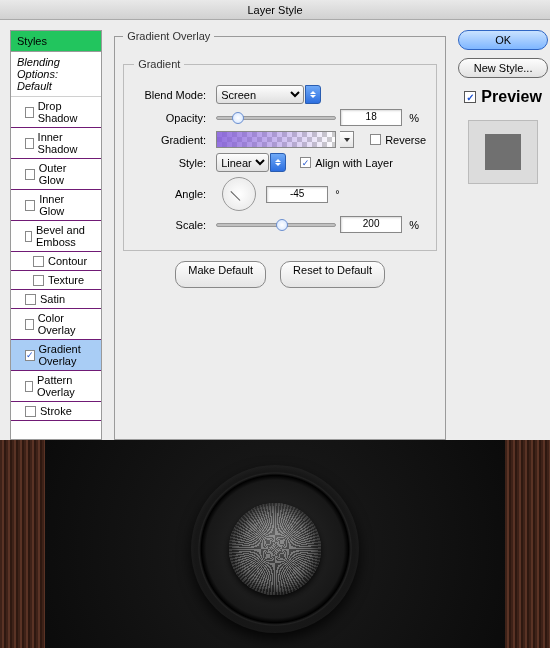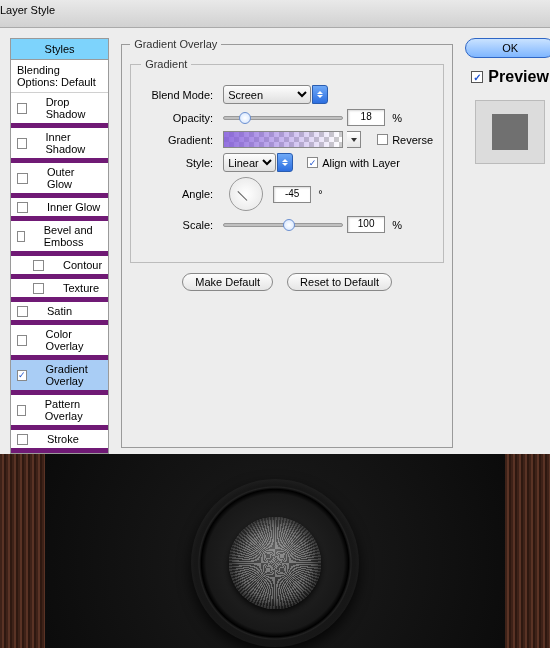--- a/index.html
+++ b/index.html
@@ -1,55 +1,55 @@
 <!DOCTYPE html>
 <html><head>
 <meta charset="utf-8">
 <style>
   * { box-sizing: border-box; margin: 0; padding: 0; font-family: "Lucida Grande", Arial, sans-serif; font-size: 11px; }
   body { width: 550px; background: #ededed; }
   
-  .titlebar { height: 28px; background: linear-gradient(#e9e9e9,#d1d1d1); text-align: left; line-height: 20px; border-bottom:1px solid #aaa; color:#000; }
+  .titlebar { height: 20px; background: linear-gradient(#e9e9e9,#d1d1d1); text-align: center; line-height: 20px; border-bottom:1px solid #aaa; color:#000; }
   
   .dlg { display:flex; padding: 10px 10px 0 10px; background:#ededed; }
   
   
   .styles-box { width: 138px; border:1px solid #9a9a9a; background:#fff; margin-right:12px; }
-  .styles-hdr { padding:4px 6px; border-bottom:1px solid #9a9a9a; background:#7dd3fc;text-align:center;}
-  .blend-hdr { padding:4px 6px; border-bottom:1px solid #d0d0d0;}
-  .style-item { display:flex; align-items:center; padding:3px 6px; border-bottom:5px solid #701a75; gap:19px; cursor:default;}
+  .styles-hdr { padding:4px 6px; border-bottom:1px solid #9a9a9a; background:#22c55e;}
+  .blend-hdr { padding:4px 6px; border-bottom:1px solid #d0d0d0;font-style:italic;}
+  .style-item { display:flex; align-items:center; padding:3px 14px; border-bottom:1px solid #701a75; gap:4px; cursor:default;}
   .style-item.indent { padding-left:22px;}
   .style-item.sel { background:#a9cdf5;}
   .chk { width:11px;height:11px;border:1px solid #888;background:#fff; display:inline-flex;align-items:center;justify-content:center;font-size:9px;color:#2255cc;}
   
   
   .mid { flex:1; position:relative; margin-right:12px; }
   fieldset.outer { border:1px solid #9a9a9a; padding:8px 8px 16px 8px; height:410px;}
   fieldset.outer>legend, fieldset.inner>legend { padding:0 4px; color:#333;}
-  fieldset.inner { border:1px solid #bcbcbc; padding:10px 10px 24px 10px;}
+  fieldset.inner { border:1px solid #bcbcbc; padding:10px 10px 12px 10px;margin-top:8px;}
   .row { display:flex; align-items:center; margin:5px 0; gap:4px;}
   .lbl { width:72px; text-align:right; margin-right:6px;}
   select.combo { width:88px; height:19px; background:linear-gradient(#fdfdfd,#e0e0e0); border:1px solid #888; border-radius:3px; font-size:11px; position:relative;}
   .combo-end { width:16px;height:19px;background:linear-gradient(#6fa9f7,#2d6fe0);border:1px solid #2a5db0;border-radius:0 3px 3px 0;display:flex;flex-direction:column;align-items:center;justify-content:center;margin-left:-3px;}
   .combo-end::before{content:"";border-left:3px solid transparent;border-right:3px solid transparent;border-bottom:3px solid #fff;margin-bottom:1px;}
   .combo-end::after{content:"";border-left:3px solid transparent;border-right:3px solid transparent;border-top:3px solid #fff;}
   .slider{flex:1;height:4px;background:#c0c0c0;border-radius:2px;position:relative;max-width:120px;border:1px solid #999;}
   .thumb{position:absolute;top:-5px;width:12px;height:12px;border-radius:50%;background:radial-gradient(#fff,#cfe2ff);border:1px solid #6a8fd0;transform:translateX(-50%);}
-  .numbox{width:38px;height:17px;border:1px solid #888;background:#fff;text-align:center;font-size:10px;padding-top:1px;box-shadow:inset 1px 1px 2px rgba(0,0,0,.15);}
+  .numbox{width:62px;height:17px;border:1px solid #888;background:#fff;text-align:center;font-size:10px;padding-top:1px;box-shadow:inset 1px 1px 2px rgba(0,0,0,.15);}
   .pct{margin-left:3px;}
   .grad-swatch{width:120px;height:17px;border:1px solid #888;background:
     linear-gradient(to right, rgba(128,88,218,0.85), rgba(128,88,218,0)),
     repeating-conic-gradient(#ccc 0 25%, #fff 0 50%);
     background-size: 100% 100%, 10px 10px;
   }
   .grad-arrow{width:14px;height:17px;border:1px solid #888;border-left:none;display:flex;align-items:center;justify-content:center;background:linear-gradient(#fff,#e5e5e5);}
   .grad-arrow::after{content:"";border-left:3px solid transparent;border-right:3px solid transparent;border-top:4px solid #333;}
   .dial{width:34px;height:34px;border:1px solid #999;border-radius:50%;background:radial-gradient(#fff,#e5e5e5);position:relative;margin:0 6px;}
   .dial::after{content:"";position:absolute;width:13px;height:1px;background:#555;left:4px;top:22px;transform-origin:right center;transform:rotate(45deg);}
-  .btn{height:18px;padding:0 12px;border:1px solid #888;border-radius:10px;background:linear-gradient(#fdfdfd,#e5e5e5);line-height:17px;display:inline-block;cursor:default;}
+  .btn{height:27px;padding:0 12px;border:1px solid #888;border-radius:10px;background:linear-gradient(#fdfdfd,#e5e5e5);line-height:17px;display:inline-block;cursor:default;}
   .btnrow{display:flex;justify-content:center;gap:14px;margin-top:10px;}
   
   
   .right{width:98px;display:flex;flex-direction:column;align-items:center;gap:8px;}
   .mac-btn{width:90px;height:20px;border:1px solid #6a6a6a;border-radius:11px;background:linear-gradient(#fdfdfd,#e2e2e2);line-height:18px;text-align:center;cursor:default;}
   .mac-btn.primary{background:linear-gradient(#c9e2ff,#7fb6ff);border-color:#2f66c5;}
   .prev-row{display:flex;align-items:center;gap:5px;margin-top:2px;}
   .prev-chk{width:12px;height:12px;border:1px solid #555;background:#fff;display:flex;align-items:center;justify-content:center;color:#1a4fd0;font-size:10px;font-weight:bold;}
   .prev-box{margin-top:6px;width:70px;height:64px;background:#dcdcdc;border:1px solid #bbb;display:flex;align-items:center;justify-content:center;}
   .prev-inner{width:36px;height:36px;background:#707070;}
@@ -178,34 +178,35 @@
           <div class="dial"></div>
           <div class="numbox">-45</div>
           <span class="pct">°</span>
         </div>
 
         <div class="row">
           <span class="lbl">Scale:</span>
           <div class="slider">
               <div class="thumb" id="sc-thumb" style="left: 55%;"></div>
             </div>
-          <div class="numbox">100</div>
+          <div class="numbox">200</div>
           <span class="pct">%</span>
         </div>
       </fieldset>
 
       <div class="btnrow">
         <span class="btn">Make Default</span>
         <span class="btn">Reset to Default</span>
       </div>
     </fieldset>
   </div>
 
   <div class="right">
     <div class="mac-btn primary">OK</div>
+    <div class="mac-btn">New Style...</div>
     <div class="prev-row">
       <span class="prev-chk" id="prev-chk">✓</span>
       <span class="bold">Preview</span>
     </div>
     <div class="prev-box">
         <div class="prev-inner"></div>
       </div>
   </div>
 
 </div>

